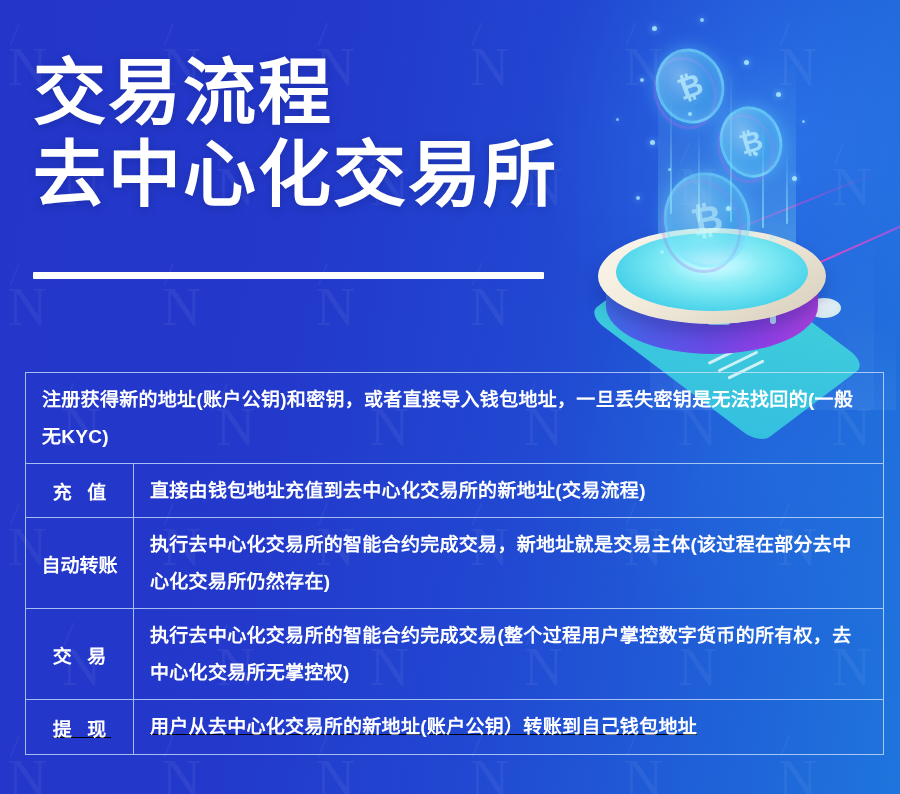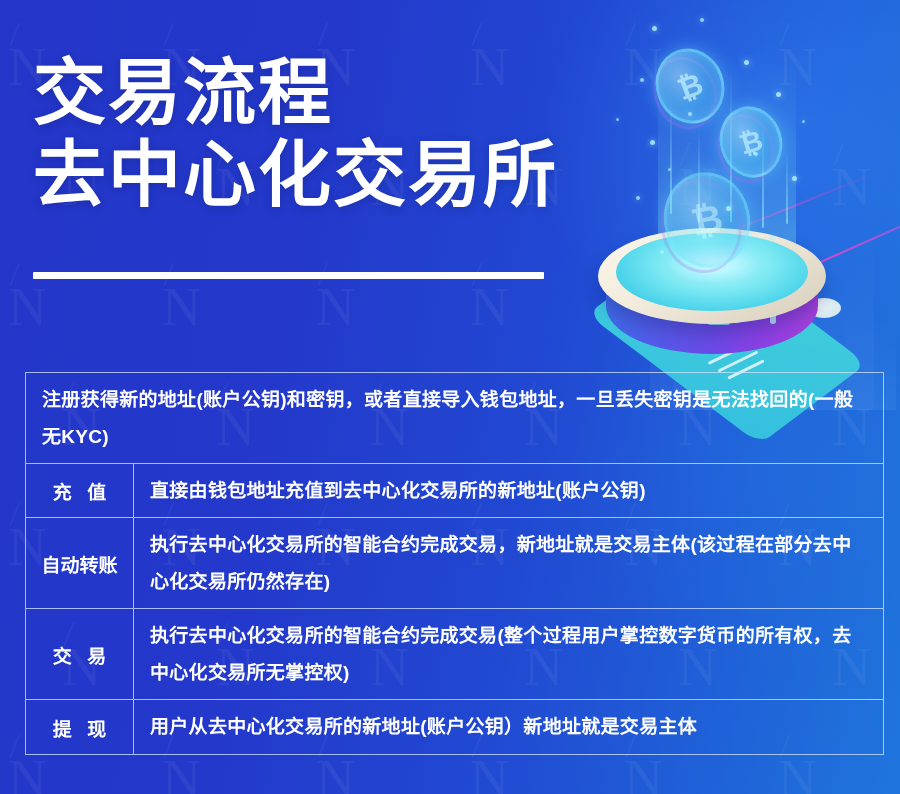--- a/index.html
+++ b/index.html
@@ -227,21 +227,21 @@
     position:absolute;
     left:25px; top:372px;
     width:859px;
     border:1px solid rgba(205,225,250,.78);
     border-collapse:collapse;
   }
   .table .row {
     display:flex;
     border-bottom:1px solid rgba(205,225,250,.78);
   }
-  .table .row:last-child { border-bottom:none; }
+  .table .row:last-child { border-bottom:none;text-decoration:underline; }
   .cell-label {
     width:108px;
     flex:0 0 108px;
     border-right:1px solid rgba(205,225,250,.78);
     display:flex; align-items:center; justify-content:center;
     color:#ffffff;
     font-size:19px;
     font-weight:700;
     letter-spacing:5px;
     text-indent:5px;
@@ -406,29 +406,29 @@
     <div class="title-line">去中心化交易所</div>
   </div>
   <div class="title-rule"></div>
 
   <div class="table">
     <div class="row r1">
       <div class="cell-desc">注册获得新的地址(账户公钥)和密钥，或者直接导入钱包地址，一旦丢失密钥是无法找回的(一般无KYC)</div>
     </div>
     <div class="row r2">
       <div class="cell-label">充 值</div>
-      <div class="cell-desc">直接由钱包地址充值到去中心化交易所的新地址(账户公钥)</div>
+      <div class="cell-desc">直接由钱包地址充值到去中心化交易所的新地址(交易流程)</div>
     </div>
     <div class="row r3">
       <div class="cell-label tight">自动转账</div>
       <div class="cell-desc">执行去中心化交易所的智能合约完成交易，新地址就是交易主体(该过程在部分去中心化交易所仍然存在)</div>
     </div>
     <div class="row r4">
       <div class="cell-label">交 易</div>
       <div class="cell-desc">执行去中心化交易所的智能合约完成交易(整个过程用户掌控数字货币的所有权，去中心化交易所无掌控权)</div>
     </div>
     <div class="row r5">
       <div class="cell-label">提 现</div>
-      <div class="cell-desc">用户从去中心化交易所的新地址(账户公钥）新地址就是交易主体</div>
+      <div class="cell-desc">用户从去中心化交易所的新地址(账户公钥）转账到自己钱包地址</div>
     </div>
   </div>
 
 </div>
 
 </body></html>

